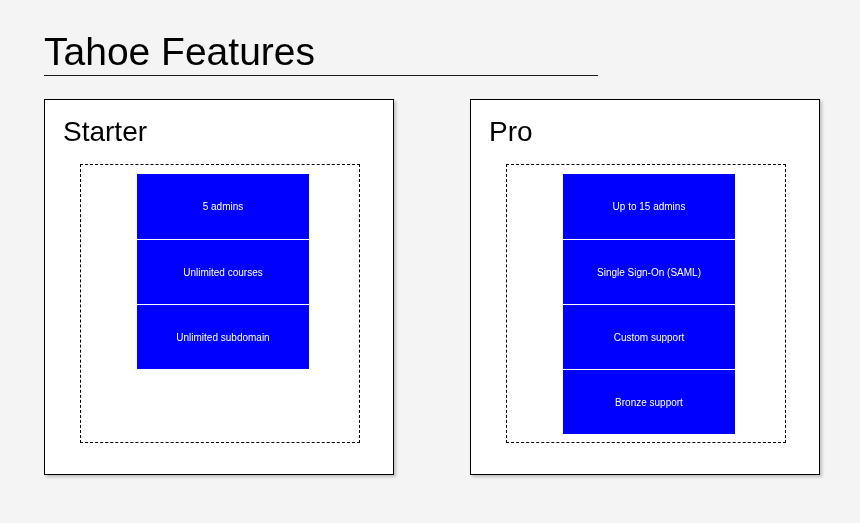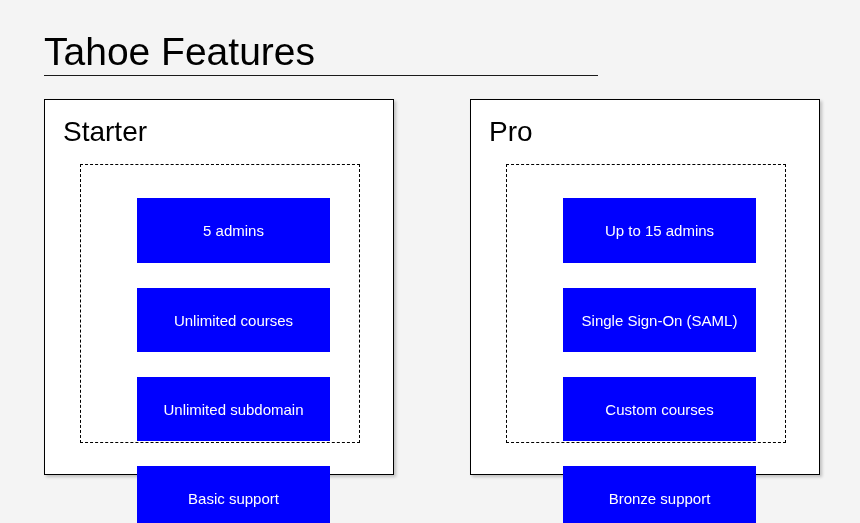--- a/index.html
+++ b/index.html
@@ -82,33 +82,32 @@
 
   
   .feature-stack {
     position: absolute;
     left: 56px;
     top: 9px;
     width: 167px;
   }
   .feature-chip {
     position: relative;
-    width: 193px;
+    width: 172px;
     height: 65px;
     background: #0000ff;
     color: #ffffff;
-    font-size: 15px;
+    font-size: 10px;
     line-height: 19px;
     text-align: center;
     display: flex;
     align-items: center;
     justify-content: center;
     box-sizing: border-box;
     padding: 0 4px;
-    margin-top: 24px;
   }
   .feature-chip + .feature-chip {
     border-top: 1.5px solid #ffffff;
   }
   .feature-chip span {
     display: block;
   }
 </style>
 </head>
 <body>
@@ -131,44 +130,41 @@
         </div>
 
         <div class="feature-chip">
           <span>Unlimited courses</span>
         </div>
 
         <div class="feature-chip">
           <span>Unlimited subdomain</span>
         </div>
 
-        <div class="feature-chip">
-          <span>Basic support</span>
-        </div>
 
       </div>
     </div>
   </div>
 
   <div class="plan-card pro">
     <div class="plan-title">Pro</div>
 
     <div class="feature-group">
       <div class="feature-stack">
 
         <div class="feature-chip">
           <span>Up to 15 admins</span>
         </div>
 
         <div class="feature-chip">
           <span>Single Sign-On (SAML)</span>
         </div>
 
         <div class="feature-chip">
-          <span>Custom courses</span>
+          <span>Custom support</span>
         </div>
 
         <div class="feature-chip">
           <span>Bronze support</span>
         </div>
 
       </div>
     </div>
   </div>
 

